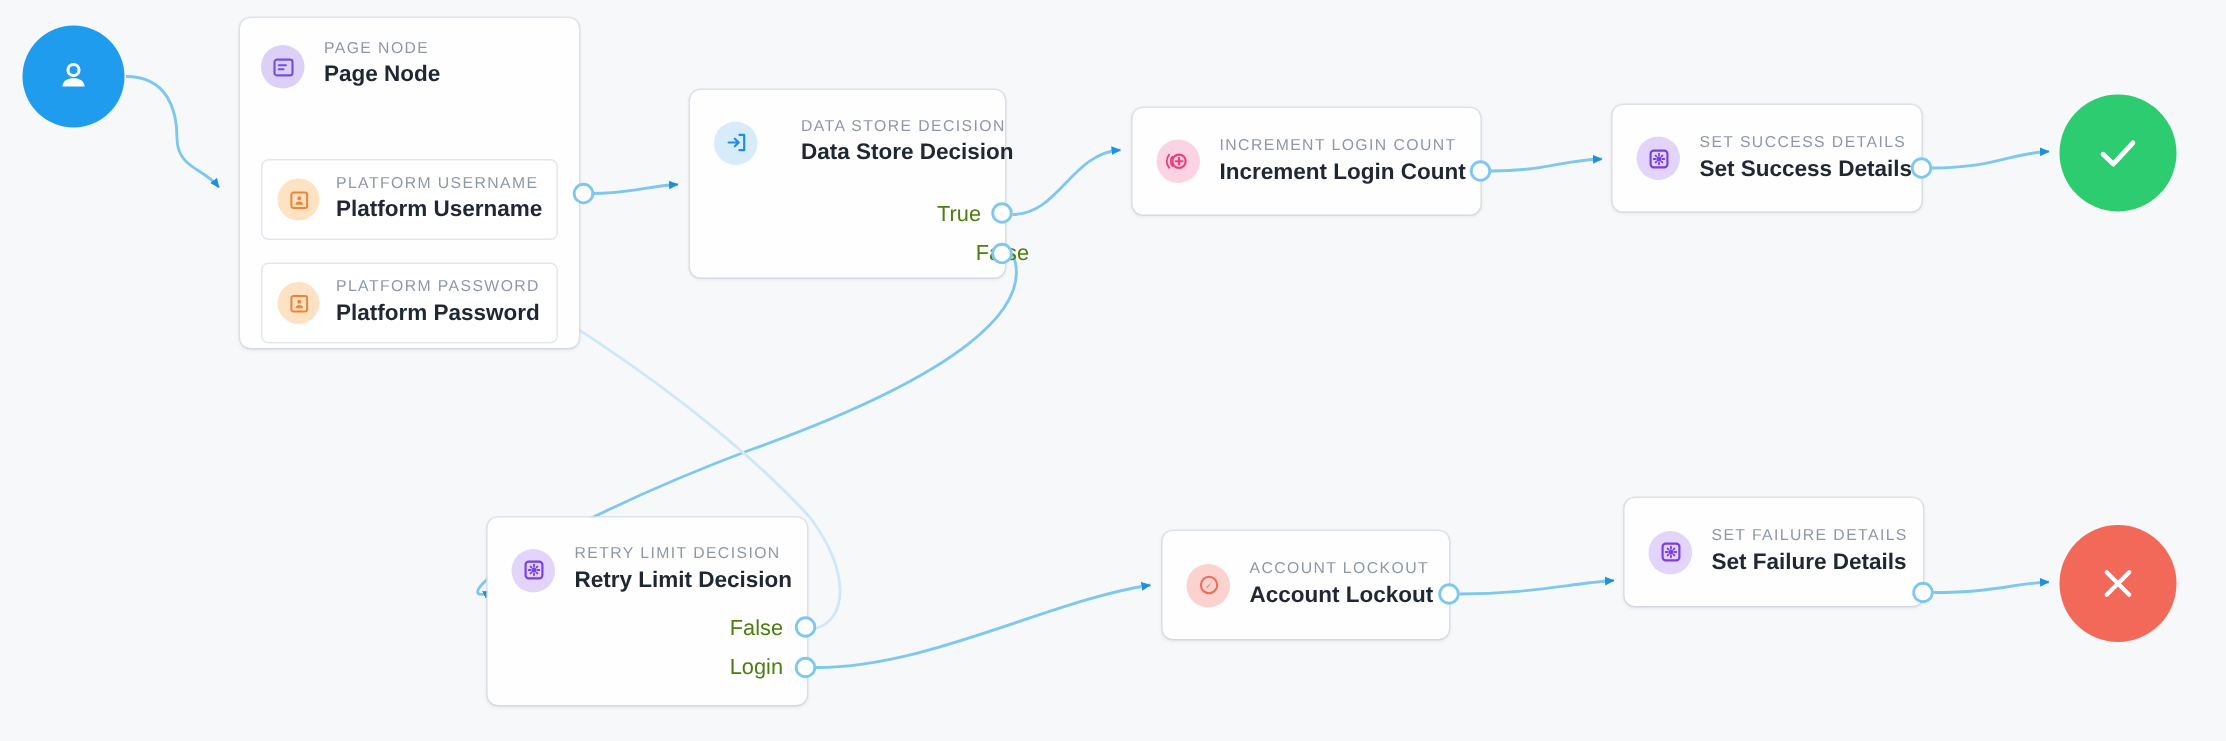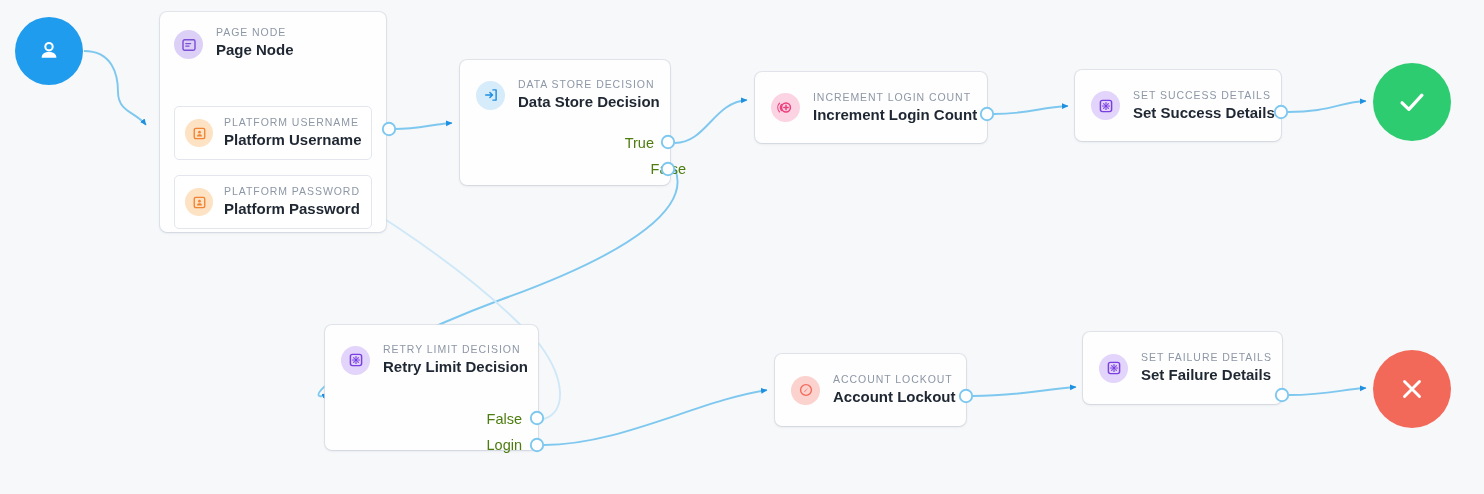--- a/index.html
+++ b/index.html
@@ -174,21 +174,21 @@
         </div>
         <div class="node-text">
           <span class="node-kicker">PLATFORM PASSWORD</span>
           <span class="node-title">Platform Password</span>
         </div>
       </div>
     </div>
   </div>
 
   <div class="node" style="left:460px;top:60px;width:210px;height:125px;">
-    <div class="node-row" style="height:70px;align-items:center;">
+    <div class="node-row" style="height:70px;align-items:center;gap:16px;">
       <div class="node-icon" style="background:#d6ecfa;">
         <svg width="16" height="16" viewBox="0 0 20 20">
           <path d="M12.4,3.6 H16.4 V16.4 H12.4" fill="none" stroke="#1f8fe0" stroke-width="1.8" stroke-linecap="round" stroke-linejoin="round"></path>
           <path d="M3.4,10 H11.6 M8.6,6.8 L11.9,10 L8.6,13.2" fill="none" stroke="#1f8fe0" stroke-width="1.8" stroke-linecap="round" stroke-linejoin="round"></path>
         </svg>
       </div>
       <div class="node-text">
         <span class="node-kicker">DATA STORE DECISION</span>
         <span class="node-title">Data Store Decision</span>
       </div>
@@ -235,21 +235,21 @@
       <div class="node-text">
         <span class="node-kicker">SET SUCCESS DETAILS</span>
         <span class="node-title">Set Success Details</span>
       </div>
     </div>
   </div>
   <svg style="position:absolute;left:0;top:0;width:1484px;height:494px;pointer-events:none;">
     <circle cx="1281" cy="112" r="6.2" fill="#fefefe" stroke="#7ec8ef" stroke-width="1.9"></circle>
   </svg>
 
-  <div class="node" style="left:325px;top:325px;width:213px;height:125px;">
+  <div class="node" style="left:325px;top:345px;width:213px;height:125px;">
     <div class="node-row" style="height:70px;align-items:center;">
       <div class="node-icon" style="background:#e2d4fa;">
         <svg width="16" height="16" viewBox="0 0 20 20">
           <rect x="3" y="3" width="14" height="14" rx="2.6" fill="none" stroke="#7a3fe0" stroke-width="1.8"></rect>
           <circle cx="10" cy="10" r="2.1" fill="#7a3fe0"></circle>
           <path d="M10,5.6 V7 M10,13 V14.4 M5.6,10 H7 M13,10 H14.4
                    M7.1,7.1 L7.9,7.9 M12.1,12.1 L12.9,12.9
                    M12.9,7.1 L12.1,7.9 M7.9,12.1 L7.1,12.9" stroke="#7a3fe0" stroke-width="1.5" stroke-linecap="round"></path>
         </svg>
       </div>

